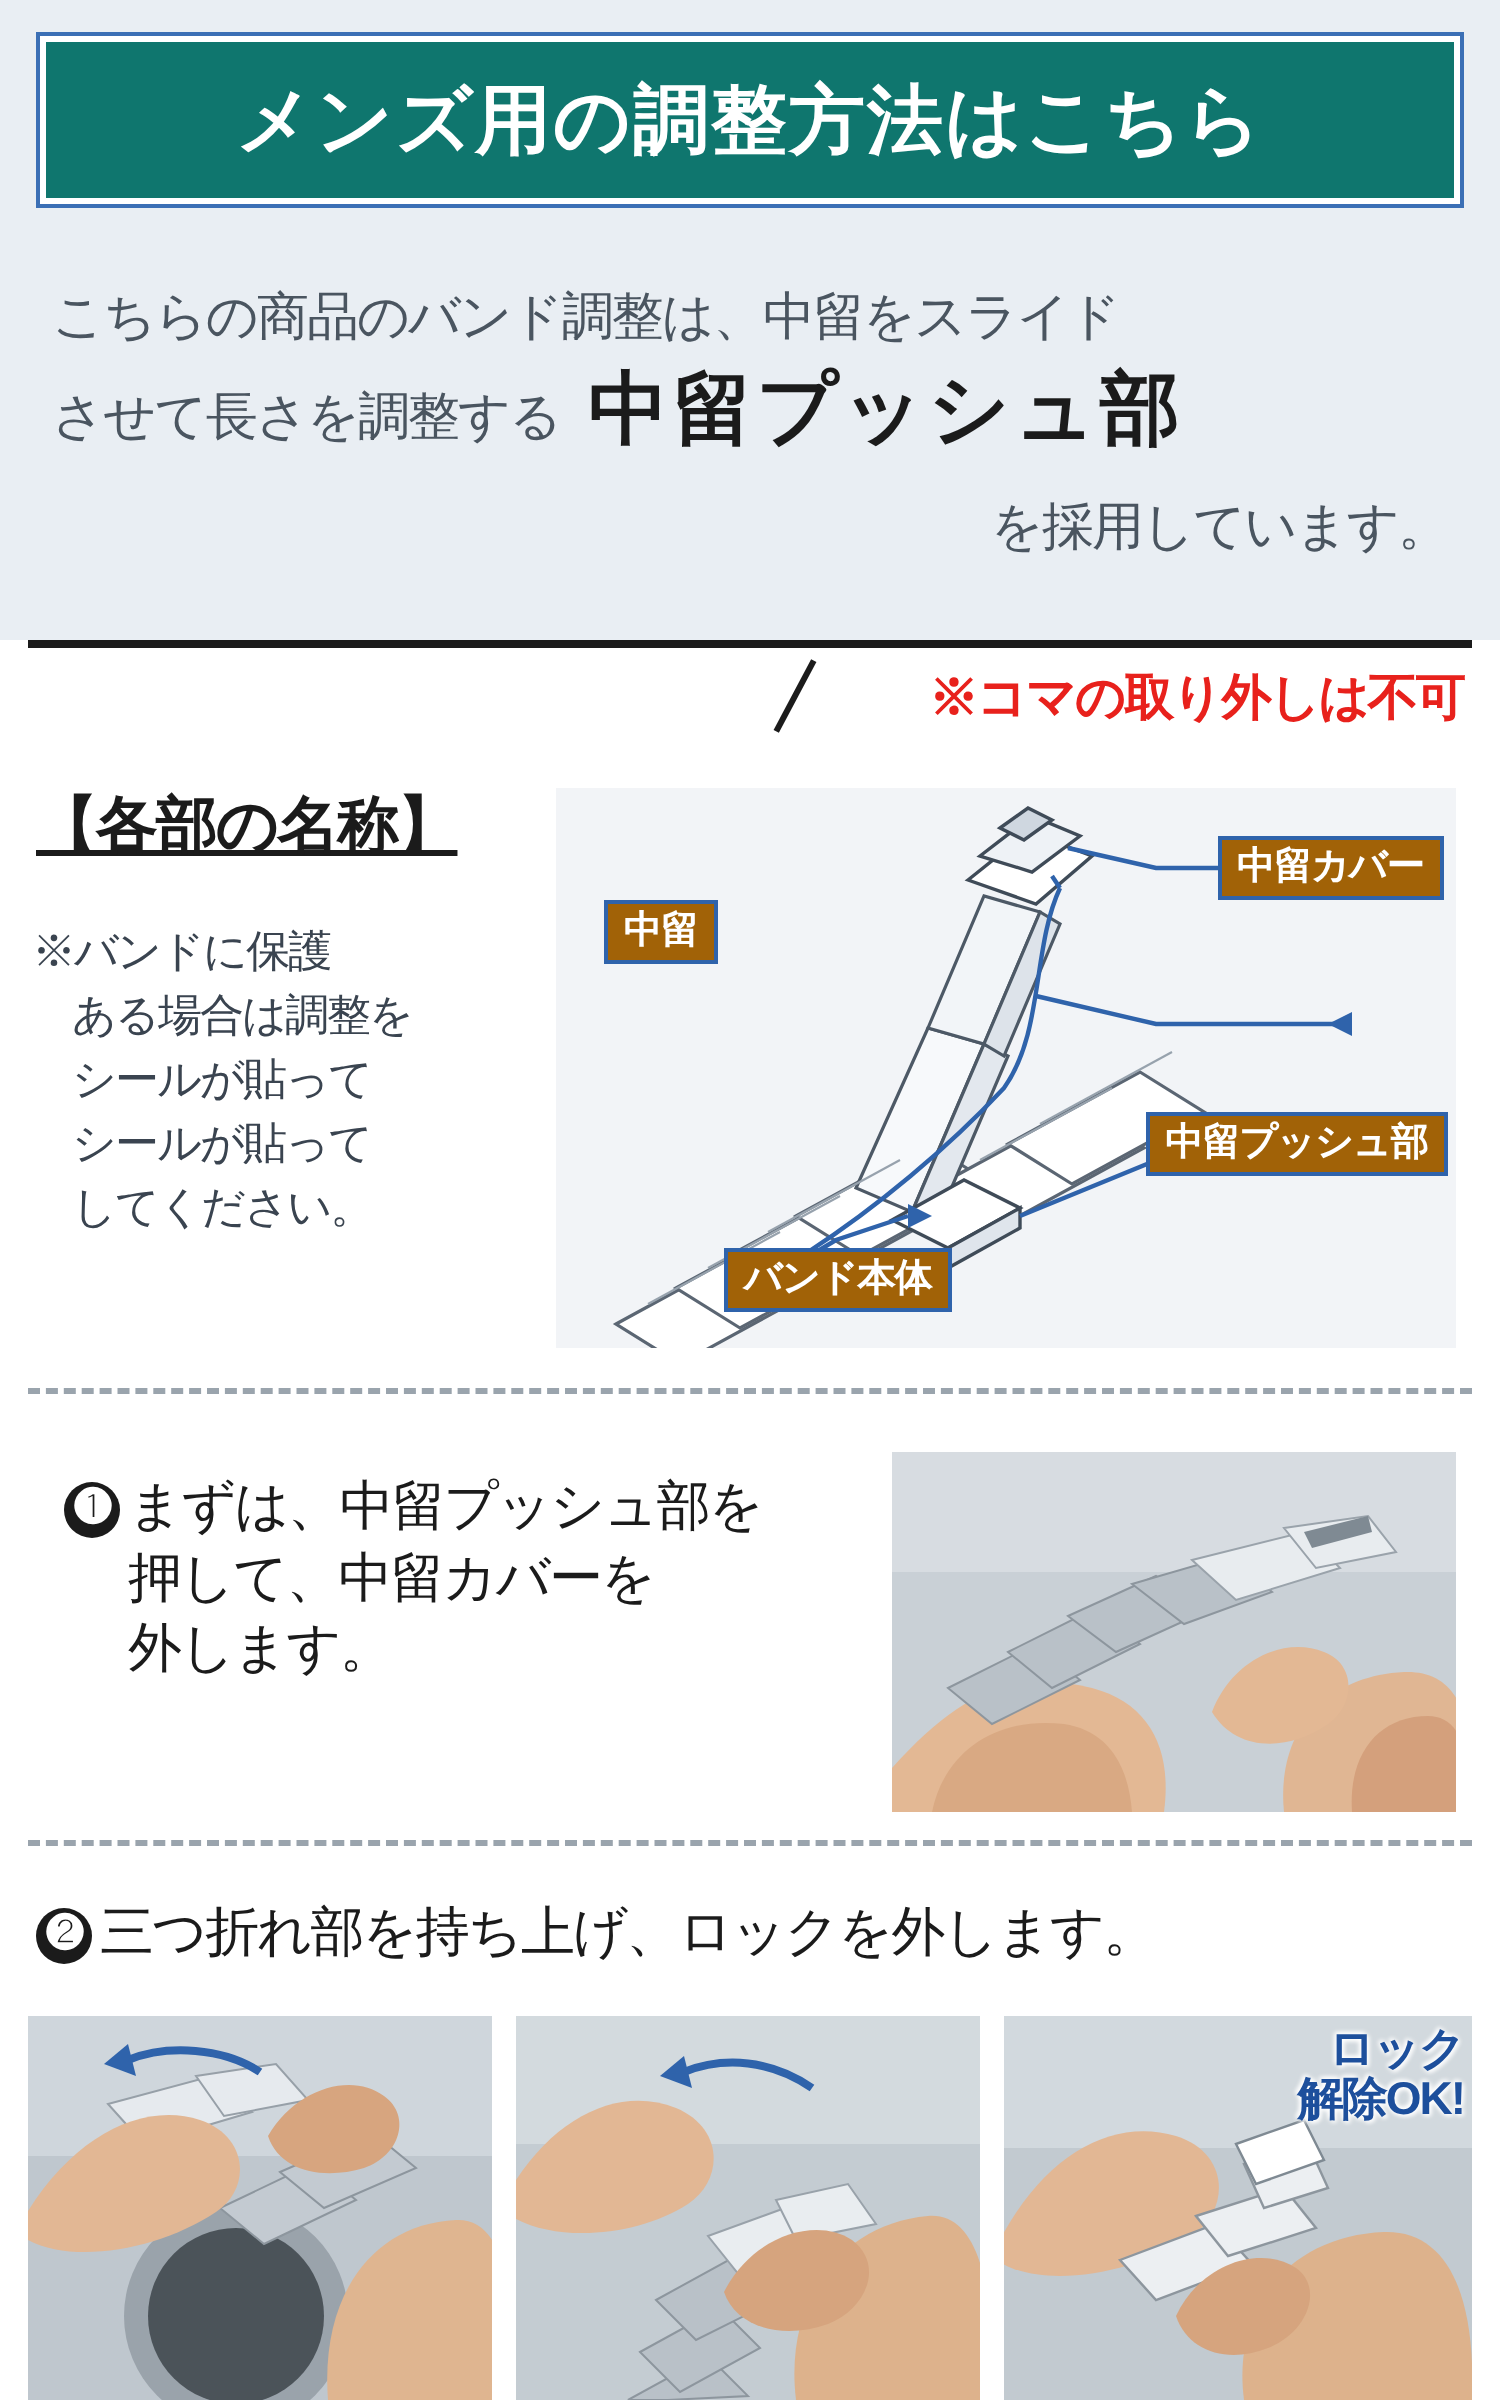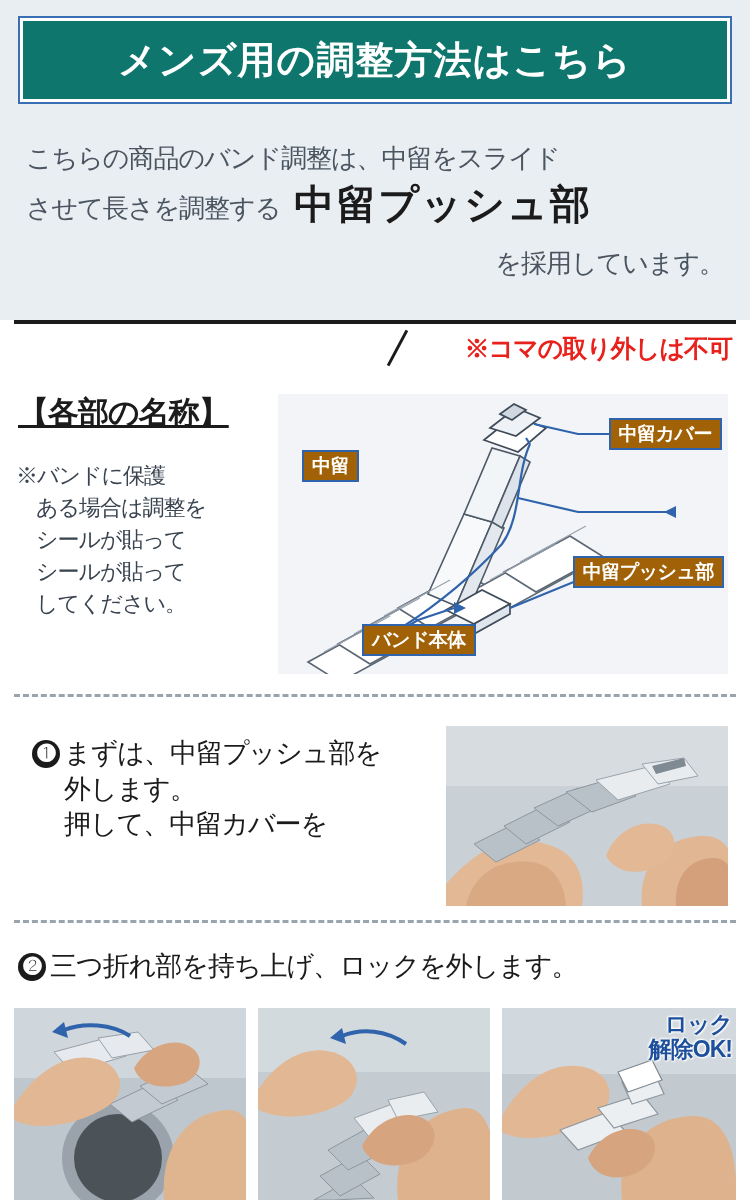--- a/index.html
+++ b/index.html
@@ -334,22 +334,22 @@
     <div class="lbl lbl-cover">中留カバー</div>
     <div class="lbl lbl-mid">中留</div>
     <div class="lbl lbl-push">中留プッシュ部</div>
     <div class="lbl lbl-band">バンド本体</div>
   </div>
 
   <div class="rule-dash" style="top:694px;"></div>
 
   <div class="step1-text">
     <span class="num">❶</span><span>まずは、中留プッシュ部を</span>
+    <span class="ind">押して、中留カバーを</span>
     <span class="ind">外します。</span>
-    <span class="ind">押して、中留カバーを</span>
   </div>
 
   <div class="photo photo1">
     <svg width="282" height="180" viewBox="0 0 282 180">
       <rect width="282" height="180" fill="#c9d0d6"></rect>
       <rect y="0" width="282" height="60" fill="#d7dce1"></rect>
 
       <path d="M-10 170 C30 120 60 108 100 118 C130 126 140 150 136 180 L-10 180 Z" fill="#e3b894"></path>
       <path d="M20 180 C26 150 52 132 86 136 C106 139 118 154 120 180 Z" fill="#d9a983"></path>
 

